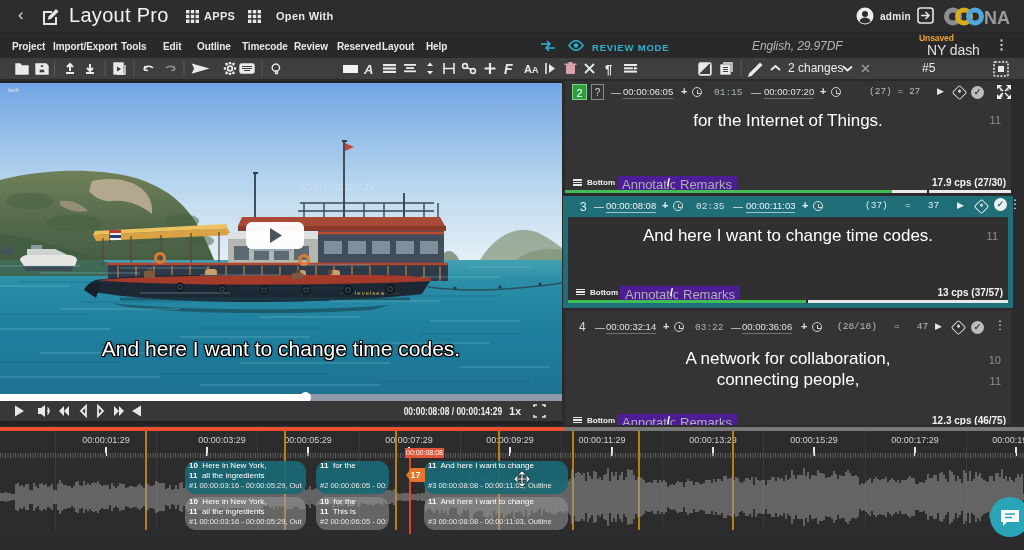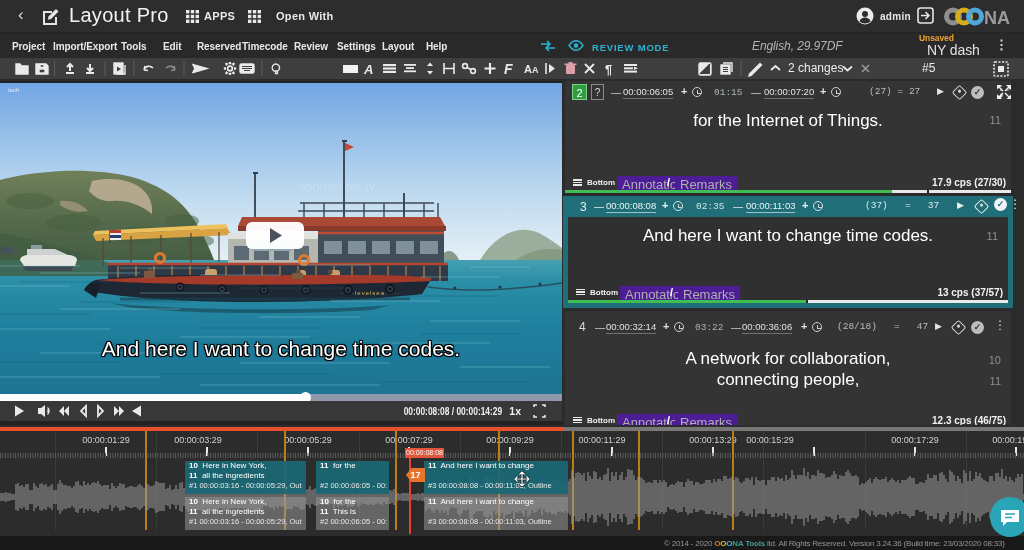--- a/index.html
+++ b/index.html
@@ -44,21 +44,21 @@
 .chkic:after{content:"✓";}
 .tabsic{position:absolute;left:8px;top:3px;width:9px;height:7px;background:linear-gradient(#e8e8e8 0 1.5px,transparent 1.5px 2.5px,#e8e8e8 2.5px 4px,transparent 4px 5px,#e8e8e8 5px 6.5px,transparent 6.5px);}
 
 #timeline{position:absolute;left:0;top:425px;width:1024px;height:111px;background:#2c2c2c;}
 #tl-red{position:absolute;left:0;top:2px;width:563px;height:4px;background:#e9512e;}
 #tl-gray{position:absolute;left:563px;top:2px;width:461px;height:4px;background:#787878;}
 .rlab{position:absolute;top:10px;font-size:9px;color:#d2d2d2;transform:translateX(-50%);}
 .rtick{position:absolute;top:22px;width:2px;height:9px;background:#e8e8e8;transform:translateX(-50%);}
 .gline{position:absolute;top:6px;bottom:6px;width:1px;background:#3a3a3a;}
 .oline{position:absolute;top:6px;bottom:6px;width:1.5px;background:#c08414;opacity:.95;}
-.blk{position:absolute;font-size:8px;color:#fff;overflow:hidden;}
+.blk{position:absolute;font-size:8px;color:#fff;overflow:hidden;border-radius:11px;}
 .blkA{background:rgba(26,104,116,.93);}
 .blkB{background:rgba(150,150,150,.55);}
 .blk .bl{white-space:nowrap;line-height:10px;padding-left:4px;}
 .blk .bt{white-space:nowrap;font-size:7.5px;color:#e8e8e8;padding-left:4px;line-height:9px;}
 #playhead{position:absolute;left:409px;top:23px;width:2px;height:86px;background:#e2442e;}
 #phlab{position:absolute;left:405px;top:23px;width:39px;height:10px;background:#e2553a;color:#fff;font-size:7px;text-align:center;line-height:10px;}
 #tag17{position:absolute;left:406px;top:43px;width:19px;height:14px;background:#e8742c;color:#fff;font-size:9px;font-weight:700;text-align:center;line-height:14px;clip-path:polygon(28% 0,100% 0,100% 100%,28% 100%,0 50%);}
 
 #footer{position:absolute;left:0;top:536px;width:1024px;height:14px;background:#191919;color:#969696;font-size:8px;font-weight:400;letter-spacing:-.2px;}
 #footer span{position:absolute;top:1px;}
@@ -121,24 +121,24 @@
   <circle cx="31" cy="10.5" r="6.5" fill="none" stroke="#4fa8d8" stroke-width="5"></circle>
   <text x="40" y="17.5" font-size="18" font-weight="700" fill="#9a9a9a" font-family="Liberation Sans">NA</text>
  </svg>
 </div>
 
 <div id="menubar">
  <div class="mi" style="left:12px">Project</div>
  <div class="mi" style="left:53px">Import/Export</div>
  <div class="mi" style="left:121px">Tools</div>
  <div class="mi" style="left:163px">Edit</div>
- <div class="mi" style="left:197px">Reserved</div>
+ <div class="mi" style="left:197px">Outline</div>
  <div class="mi" style="left:242px">Timecode</div>
  <div class="mi" style="left:294px">Review</div>
- <div class="mi" style="left:337px">Settings</div>
+ <div class="mi" style="left:337px">Reserved</div>
  <div class="mi" style="left:382px">Layout</div>
  <div class="mi" style="left:426px">Help</div>
  <svg class="ic" style="left:540px;top:7px" width="16" height="12" viewBox="0 0 16 12">
         <path d="M1 4h9M7 1l3 3-3 3" stroke="#2bb3d4" stroke-width="1.5" fill="none"></path>
         <path d="M15 8H6M9 5 6 8l3 3" stroke="#2bb3d4" stroke-width="1.5" fill="none"></path>
       </svg>
  <svg class="ic" style="left:568px;top:7px" width="16" height="11" viewBox="0 0 16 11">
         <path d="M1 5.5C3.5 2 6 .8 8 .8s4.5 1.2 7 4.7C12.5 9 10 10.2 8 10.2S3.5 9 1 5.5z" fill="none" stroke="#2bb3d4" stroke-width="1.4"></path>
         <circle cx="8" cy="5.5" r="2.2" fill="#2bb3d4"></circle>
       </svg>
@@ -537,33 +537,33 @@
       <div class="gline" style="left:257px"></div>
       <div class="gline" style="left:359px"></div>
       <div class="gline" style="left:460px"></div>
       <div class="gline" style="left:561px"></div>
       <div class="gline" style="left:662px"></div>
       <div class="gline" style="left:763px"></div>
       <div class="gline" style="left:865px"></div>
       <div class="gline" style="left:966px"></div>
 <div class="rlab" style="left:106px">00:00:01:29</div>
       <div class="rtick" style="left:106px"></div>
-      <div class="rlab" style="left:198px">00:00:03:29</div>
+      <div class="rlab" style="left:222px">00:00:03:29</div>
       <div class="rtick" style="left:207px"></div>
       <div class="rlab" style="left:308px">00:00:05:29</div>
       <div class="rtick" style="left:308px"></div>
       <div class="rlab" style="left:409px">00:00:07:29</div>
       <div class="rtick" style="left:409px"></div>
       <div class="rlab" style="left:510px">00:00:09:29</div>
       <div class="rtick" style="left:510px"></div>
       <div class="rlab" style="left:602px">00:00:11:29</div>
       <div class="rtick" style="left:612px"></div>
       <div class="rlab" style="left:713px">00:00:13:29</div>
       <div class="rtick" style="left:713px"></div>
-      <div class="rlab" style="left:770px">00:00:15:29</div>
+      <div class="rlab" style="left:814px">00:00:15:29</div>
       <div class="rtick" style="left:814px"></div>
       <div class="rlab" style="left:915px">00:00:17:29</div>
       <div class="rtick" style="left:915px"></div>
       <div class="rlab" style="left:1016px">00:00:19:29</div>
       <div class="rtick" style="left:1016px"></div>
 <svg class="ic" style="left:0;top:28px" width="1024" height="6" viewBox="0 0 1024 6">
         <path d="M0.5 0V5M3.0 0V5M5.5 0V5M8.0 0V5M10.5 0V5M13.0 0V5M15.5 0V5M18.0 0V5M20.5 0V5M23.0 0V5M25.5 0V5M28.0 0V5M30.5 0V5M33.0 0V5M35.5 0V5M38.0 0V5M40.5 0V5M43.0 0V5M45.5 0V5M48.0 0V5M50.5 0V5M53.0 0V5M55.5 0V5M58.0 0V5M60.5 0V5M63.0 0V5M65.5 0V5M68.0 0V5M70.5 0V5M73.0 0V5M75.5 0V5M78.0 0V5M80.5 0V5M83.0 0V5M85.5 0V5M88.0 0V5M90.5 0V5M93.0 0V5M95.5 0V5M98.0 0V5M100.5 0V5M103.0 0V5M105.5 0V5M108.0 0V5M110.5 0V5M113.0 0V5M115.5 0V5M118.0 0V5M120.5 0V5M123.0 0V5M125.5 0V5M128.0 0V5M130.5 0V5M133.0 0V5M135.5 0V5M138.0 0V5M140.5 0V5M143.0 0V5M145.5 0V5M148.0 0V5M150.5 0V5M153.0 0V5M155.5 0V5M158.0 0V5M160.5 0V5M163.0 0V5M165.5 0V5M168.0 0V5M170.5 0V5M173.0 0V5M175.5 0V5M178.0 0V5M180.5 0V5M183.0 0V5M185.5 0V5M188.0 0V5M190.5 0V5M193.0 0V5M195.5 0V5M198.0 0V5M200.5 0V5M203.0 0V5M205.5 0V5M208.0 0V5M210.5 0V5M213.0 0V5M215.5 0V5M218.0 0V5M220.5 0V5M223.0 0V5M225.5 0V5M228.0 0V5M230.5 0V5M233.0 0V5M235.5 0V5M238.0 0V5M240.5 0V5M243.0 0V5M245.5 0V5M248.0 0V5M250.5 0V5M253.0 0V5M255.5 0V5M258.0 0V5M260.5 0V5M263.0 0V5M265.5 0V5M268.0 0V5M270.5 0V5M273.0 0V5M275.5 0V5M278.0 0V5M280.5 0V5M283.0 0V5M285.5 0V5M288.0 0V5M290.5 0V5M293.0 0V5M295.5 0V5M298.0 0V5M300.5 0V5M303.0 0V5M305.5 0V5M308.0 0V5M310.5 0V5M313.0 0V5M315.5 0V5M318.0 0V5M320.5 0V5M323.0 0V5M325.5 0V5M328.0 0V5M330.5 0V5M333.0 0V5M335.5 0V5M338.0 0V5M340.5 0V5M343.0 0V5M345.5 0V5M348.0 0V5M350.5 0V5M353.0 0V5M355.5 0V5M358.0 0V5M360.5 0V5M363.0 0V5M365.5 0V5M368.0 0V5M370.5 0V5M373.0 0V5M375.5 0V5M378.0 0V5M380.5 0V5M383.0 0V5M385.5 0V5M388.0 0V5M390.5 0V5M393.0 0V5M395.5 0V5M398.0 0V5M400.5 0V5M403.0 0V5M405.5 0V5M408.0 0V5M410.5 0V5M413.0 0V5M415.5 0V5M418.0 0V5M420.5 0V5M423.0 0V5M425.5 0V5M428.0 0V5M430.5 0V5M433.0 0V5M435.5 0V5M438.0 0V5M440.5 0V5M443.0 0V5M445.5 0V5M448.0 0V5M450.5 0V5M453.0 0V5M455.5 0V5M458.0 0V5M460.5 0V5M463.0 0V5M465.5 0V5M468.0 0V5M470.5 0V5M473.0 0V5M475.5 0V5M478.0 0V5M480.5 0V5M483.0 0V5M485.5 0V5M488.0 0V5M490.5 0V5M493.0 0V5M495.5 0V5M498.0 0V5M500.5 0V5M503.0 0V5M505.5 0V5M508.0 0V5M510.5 0V5M513.0 0V5M515.5 0V5M518.0 0V5M520.5 0V5M523.0 0V5M525.5 0V5M528.0 0V5M530.5 0V5M533.0 0V5M535.5 0V5M538.0 0V5M540.5 0V5M543.0 0V5M545.5 0V5M548.0 0V5M550.5 0V5M553.0 0V5M555.5 0V5M558.0 0V5M560.5 0V5M563.0 0V5M565.5 0V5M568.0 0V5M570.5 0V5M573.0 0V5M575.5 0V5M578.0 0V5M580.5 0V5M583.0 0V5M585.5 0V5M588.0 0V5M590.5 0V5M593.0 0V5M595.5 0V5M598.0 0V5M600.5 0V5M603.0 0V5M605.5 0V5M608.0 0V5M610.5 0V5M613.0 0V5M615.5 0V5M618.0 0V5M620.5 0V5M623.0 0V5M625.5 0V5M628.0 0V5M630.5 0V5M633.0 0V5M635.5 0V5M638.0 0V5M640.5 0V5M643.0 0V5M645.5 0V5M648.0 0V5M650.5 0V5M653.0 0V5M655.5 0V5M658.0 0V5M660.5 0V5M663.0 0V5M665.5 0V5M668.0 0V5M670.5 0V5M673.0 0V5M675.5 0V5M678.0 0V5M680.5 0V5M683.0 0V5M685.5 0V5M688.0 0V5M690.5 0V5M693.0 0V5M695.5 0V5M698.0 0V5M700.5 0V5M703.0 0V5M705.5 0V5M708.0 0V5M710.5 0V5M713.0 0V5M715.5 0V5M718.0 0V5M720.5 0V5M723.0 0V5M725.5 0V5M728.0 0V5M730.5 0V5M733.0 0V5M735.5 0V5M738.0 0V5M740.5 0V5M743.0 0V5M745.5 0V5M748.0 0V5M750.5 0V5M753.0 0V5M755.5 0V5M758.0 0V5M760.5 0V5M763.0 0V5M765.5 0V5M768.0 0V5M770.5 0V5M773.0 0V5M775.5 0V5M778.0 0V5M780.5 0V5M783.0 0V5M785.5 0V5M788.0 0V5M790.5 0V5M793.0 0V5M795.5 0V5M798.0 0V5M800.5 0V5M803.0 0V5M805.5 0V5M808.0 0V5M810.5 0V5M813.0 0V5M815.5 0V5M818.0 0V5M820.5 0V5M823.0 0V5M825.5 0V5M828.0 0V5M830.5 0V5M833.0 0V5M835.5 0V5M838.0 0V5M840.5 0V5M843.0 0V5M845.5 0V5M848.0 0V5M850.5 0V5M853.0 0V5M855.5 0V5M858.0 0V5M860.5 0V5M863.0 0V5M865.5 0V5M868.0 0V5M870.5 0V5M873.0 0V5M875.5 0V5M878.0 0V5M880.5 0V5M883.0 0V5M885.5 0V5M888.0 0V5M890.5 0V5M893.0 0V5M895.5 0V5M898.0 0V5M900.5 0V5M903.0 0V5M905.5 0V5M908.0 0V5M910.5 0V5M913.0 0V5M915.5 0V5M918.0 0V5M920.5 0V5M923.0 0V5M925.5 0V5M928.0 0V5M930.5 0V5M933.0 0V5M935.5 0V5M938.0 0V5M940.5 0V5M943.0 0V5M945.5 0V5M948.0 0V5M950.5 0V5M953.0 0V5M955.5 0V5M958.0 0V5M960.5 0V5M963.0 0V5M965.5 0V5M968.0 0V5M970.5 0V5M973.0 0V5M975.5 0V5M978.0 0V5M980.5 0V5M983.0 0V5M985.5 0V5M988.0 0V5M990.5 0V5M993.0 0V5M995.5 0V5M998.0 0V5M1000.5 0V5M1003.0 0V5M1005.5 0V5M1008.0 0V5M1010.5 0V5M1013.0 0V5M1015.5 0V5M1018.0 0V5M1020.5 0V5M1023.0 0V5" stroke="#5a5a5a" stroke-width="1"></path>
       </svg>
 <div class="oline" style="left:145px"></div>
       <div class="oline" style="left:284px"></div>
@@ -613,22 +613,19 @@
 <svg class="ic" style="left:514px;top:46px" width="16" height="16" viewBox="0 0 16 16">
         <g stroke="#111" stroke-width="2.6" fill="none">
           <path d="M8 1v14M1 8h14M8 1 5.5 3.5M8 1l2.5 2.5M8 15l-2.5-2.5M8 15l2.5-2.5M1 8l2.5-2.5M1 8l2.5 2.5M15 8l-2.5-2.5M15 8l-2.5 2.5"></path>
         </g>
         <g stroke="#fff" stroke-width="1.2" fill="none">
           <path d="M8 1v14M1 8h14M8 1 5.5 3.5M8 1l2.5 2.5M8 15l-2.5-2.5M8 15l2.5-2.5M1 8l2.5-2.5M1 8l2.5 2.5M15 8l-2.5-2.5M15 8l-2.5 2.5"></path>
         </g>
       </svg>
 </div>
 
-<div id="footer">
-      <span style="left:664px;top:3px">© 2014 - 2020 <b style="color:#e07820">O</b><b style="color:#e8b91e">O</b><b style="color:#4ab0d8">O</b><b style="color:#3f9e8e">NA Tools</b> ltd. All Rights Reserved. Version 3.24.36 (Build time: 23/03/2020 08:33)</span>
-    </div>
 <div id="chat">
       <svg width="40" height="40" viewBox="0 0 40 40">
         <path d="M11 13h18v12H17l-4 4v-4h-2z" fill="#fff"></path>
         <path d="M15 17h10M15 20.5h7" stroke="#2aa5b8" stroke-width="1.6"></path>
       </svg>
     </div>
 </div>
 
 </body></html>

